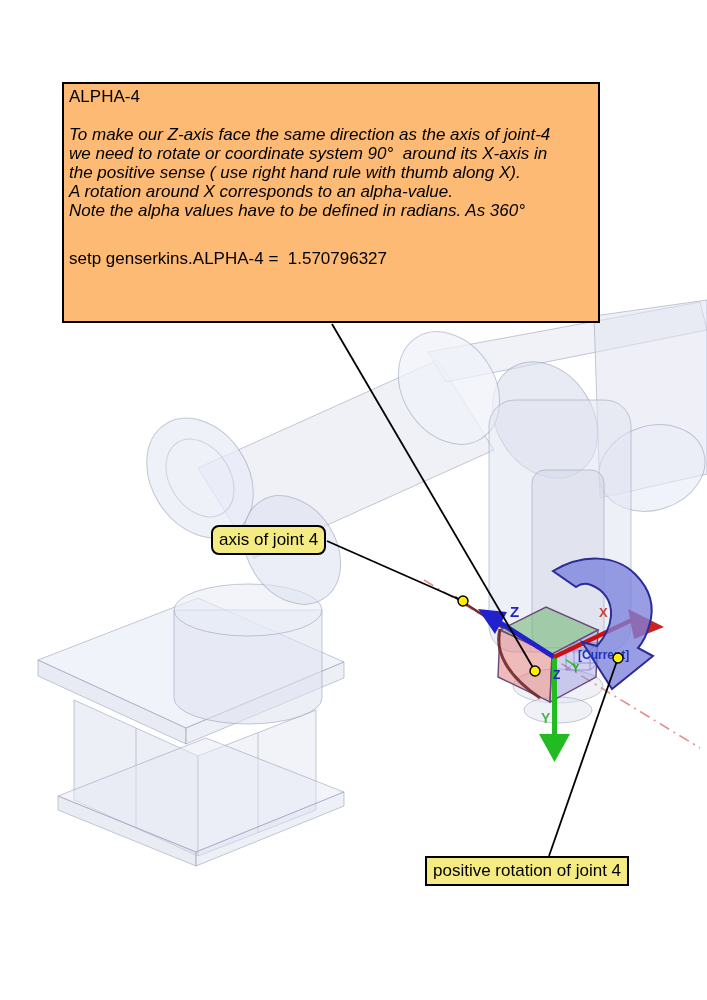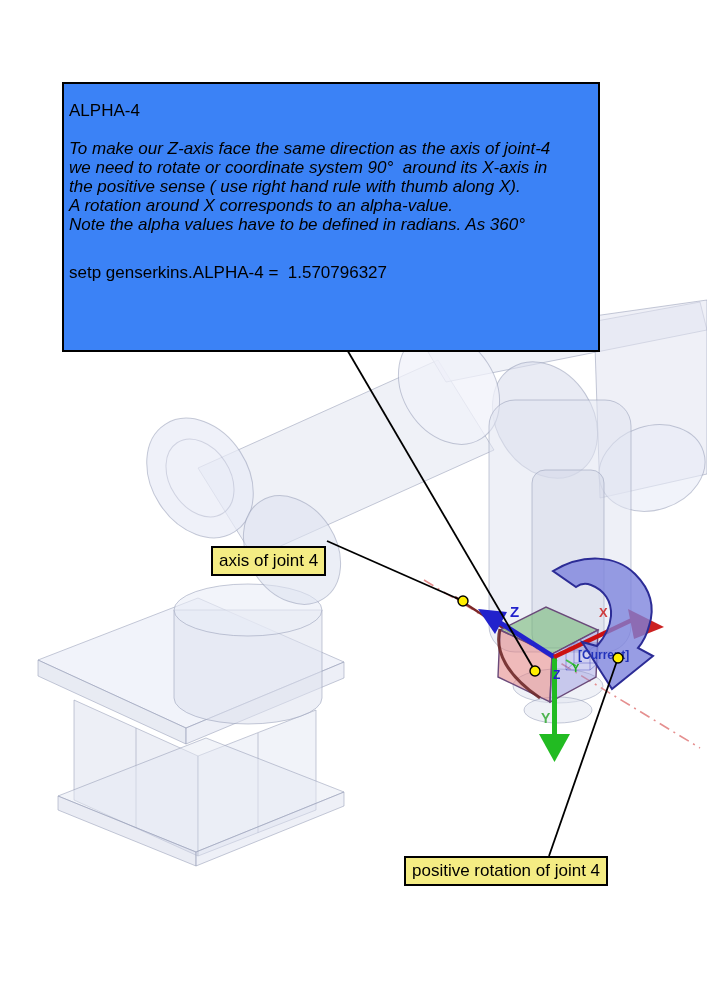--- a/index.html
+++ b/index.html
@@ -2,35 +2,35 @@
 <html><head>
 <meta charset="utf-8">
 <style>
   html,body{margin:0;padding:0;background:#ffffff;}
   #stage{
     position:relative;width:707px;height:1000px;background:#ffffff;
     font-family:"Liberation Sans", sans-serif;overflow:hidden;
   }
   #scene{position:absolute;left:0;top:0;z-index:1;}
   .note-box{
-    position:absolute;left:62px;top:82px;width:538px;height:270px;
-    box-sizing:border-box;background:#3b82f6;border:2px solid #000000;
-    padding:17px 5px;z-index:2;color:#000;
+    position:absolute;left:62px;top:82px;width:538px;height:241px;
+    box-sizing:border-box;background:#fdba74;border:2px solid #000000;
+    padding:3px 5px;z-index:2;color:#000;
   }
   .note-title{font-size:17px;line-height:19px;white-space:pre-wrap;}
   .note-body{margin-top:19px;}
   .note-line{font-size:17px;line-height:19px;min-height:19px;white-space:pre-wrap;font-style:italic;}
   .note-cmd{margin-top:29px;font-size:17px;line-height:19px;white-space:pre-wrap;}
   .callout{
     position:absolute;box-sizing:border-box;background:#f4ec83;
     border:2px solid #000000;font-size:17px;line-height:20px;color:#000;
     padding:3px 6px;white-space:nowrap;z-index:3;
   }
-  #callout-axis{left:211px;top:546px;}
-  #callout-rotation{left:404px;top:856px;}
+  #callout-axis{left:211px;top:525px;border-radius:8px;}
+  #callout-rotation{left:425px;top:856px;}
   .rp{stroke:rgba(150,156,182,0.55);stroke-width:1;}
   text{user-select:none;}
 </style>
 </head>
 <body>
 
 <div id="stage">
 
 <svg id="scene" width="707" height="1000" viewBox="0 0 707 1000">
 

